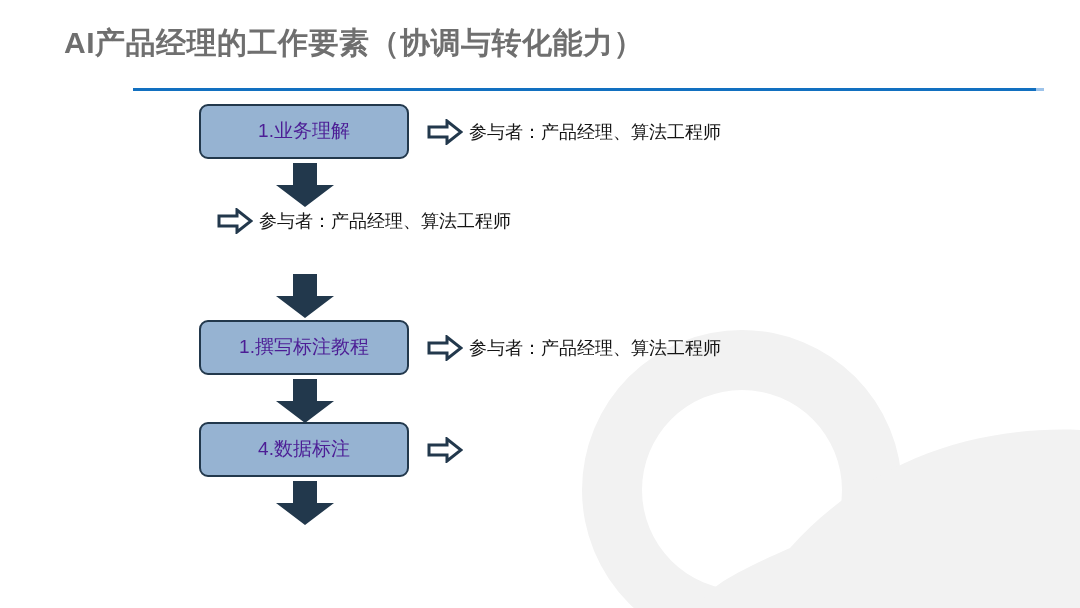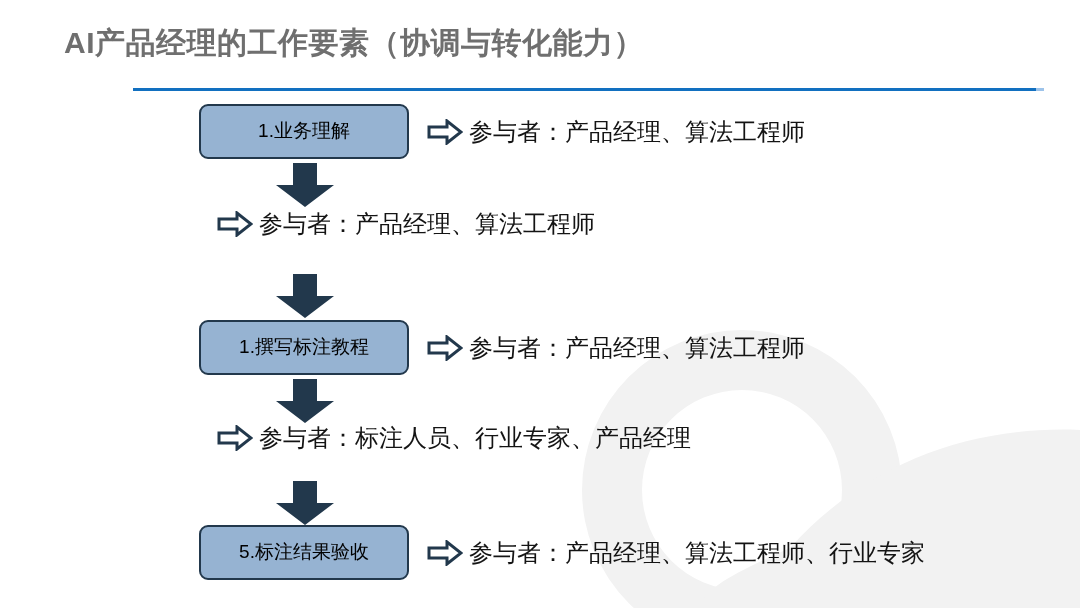--- a/index.html
+++ b/index.html
@@ -82,21 +82,21 @@
     display: flex;
     align-items: center;
   }
 
   .step-box {
     width: 210px;
     box-sizing: border-box;
     background: #96b3d2;
     border: 2px solid #22384c;
     border-radius: 9px;
-    color: #000000;
+    color: #4c1d95;
     font-size: 19px;
     line-height: 1.28;
     text-align: center;
     display: flex;
     align-items: center;
     justify-content: center;
     flex-direction: column;
     padding: 4px 6px;
   }
   .step-box .line { display: block; white-space: nowrap; }
@@ -108,21 +108,21 @@
   .arrow-right {
     margin-left: 18px;
     width: 36px;
     height: 26px;
     flex: 0 0 auto;
     display: block;
   }
 
   .participants {
     margin-left: 6px;
-    font-size: 24px;
+    font-size: 18px;
     color: #141414;
     white-space: nowrap;
     font-family: Liberation Serif, serif;
   }
 
   
   .arrow-down {
     position: absolute;
     left: 272px;
     width: 66px;
@@ -192,34 +192,27 @@
         <path d="M2 8 L20 8 L20 2 L34 13 L20 24 L20 18 L2 18 Z" fill="none" stroke="#22384c" stroke-width="3" stroke-linejoin="miter"></path>
       </svg>
       <span class="participants">参与者：产品经理、算法工程师</span>
     </div>
 
     <svg class="arrow-down" style="top:379px;" viewBox="0 0 66 44" aria-hidden="true">
       <path d="M21 0 L45 0 L45 22 L62 22 L33 44 L4 22 L21 22 Z" fill="#22384c"></path>
     </svg>
 
     <div class="flow-row" style="top:422px;">
-      <svg class="arrow-right" viewBox="0 0 36 26" aria-hidden="true">
-        <path d="M2 8 L20 8 L20 2 L34 13 L20 24 L20 18 L2 18 Z" fill="none" stroke="#22384c" stroke-width="3" stroke-linejoin="miter"></path>
-      </svg>
-      <span class="participants">参与者：标注人员、行业专家、产品经理</span>
+      <div class="step-box h1line">
+        <span class="line">4.数据标注</span>
+      </div>
+      <svg class="arrow-right" viewBox="0 0 36 26" aria-hidden="true">
+        <path d="M2 8 L20 8 L20 2 L34 13 L20 24 L20 18 L2 18 Z" fill="none" stroke="#22384c" stroke-width="3" stroke-linejoin="miter"></path>
+      </svg>
     </div>
 
     <svg class="arrow-down" style="top:481px;" viewBox="0 0 66 44" aria-hidden="true">
       <path d="M21 0 L45 0 L45 22 L62 22 L33 44 L4 22 L21 22 Z" fill="#22384c"></path>
     </svg>
 
-    <div class="flow-row" style="top:525px;">
-      <div class="step-box h1line">
-        <span class="line">5.标注结果验收</span>
-      </div>
-      <svg class="arrow-right" viewBox="0 0 36 26" aria-hidden="true">
-        <path d="M2 8 L20 8 L20 2 L34 13 L20 24 L20 18 L2 18 Z" fill="none" stroke="#22384c" stroke-width="3" stroke-linejoin="miter"></path>
-      </svg>
-      <span class="participants">参与者：产品经理、算法工程师、行业专家</span>
-    </div>
 
   </div>
 </div>
 
 </body></html>

